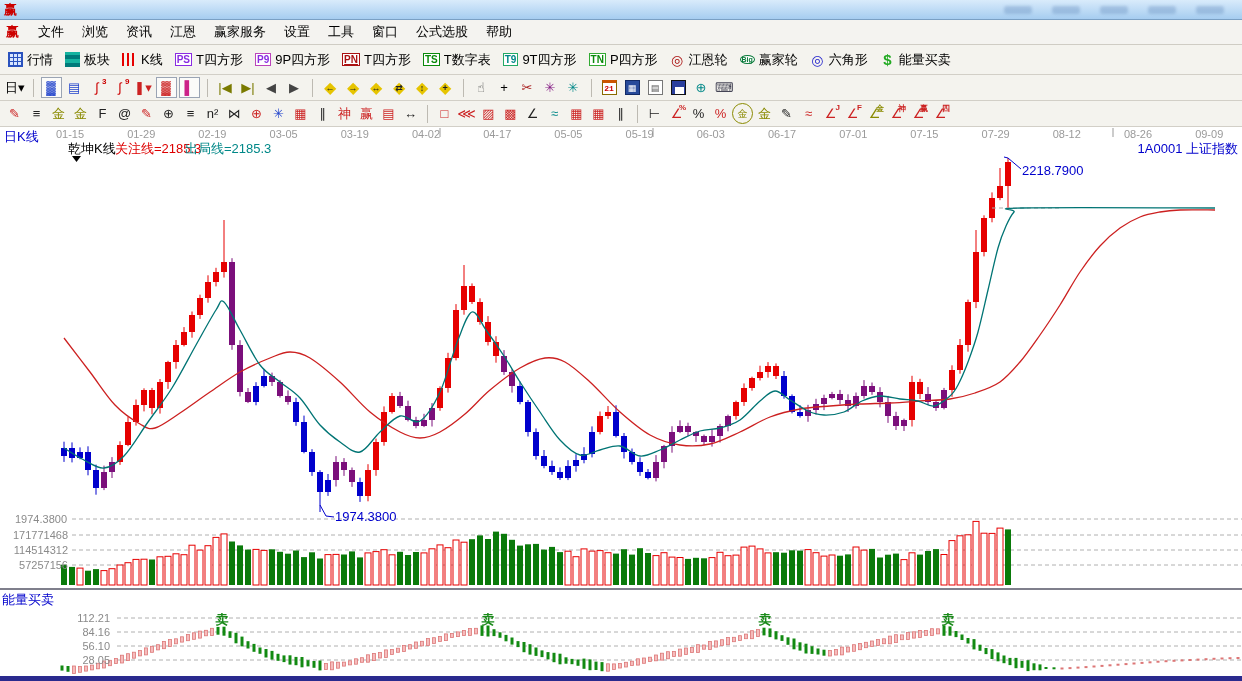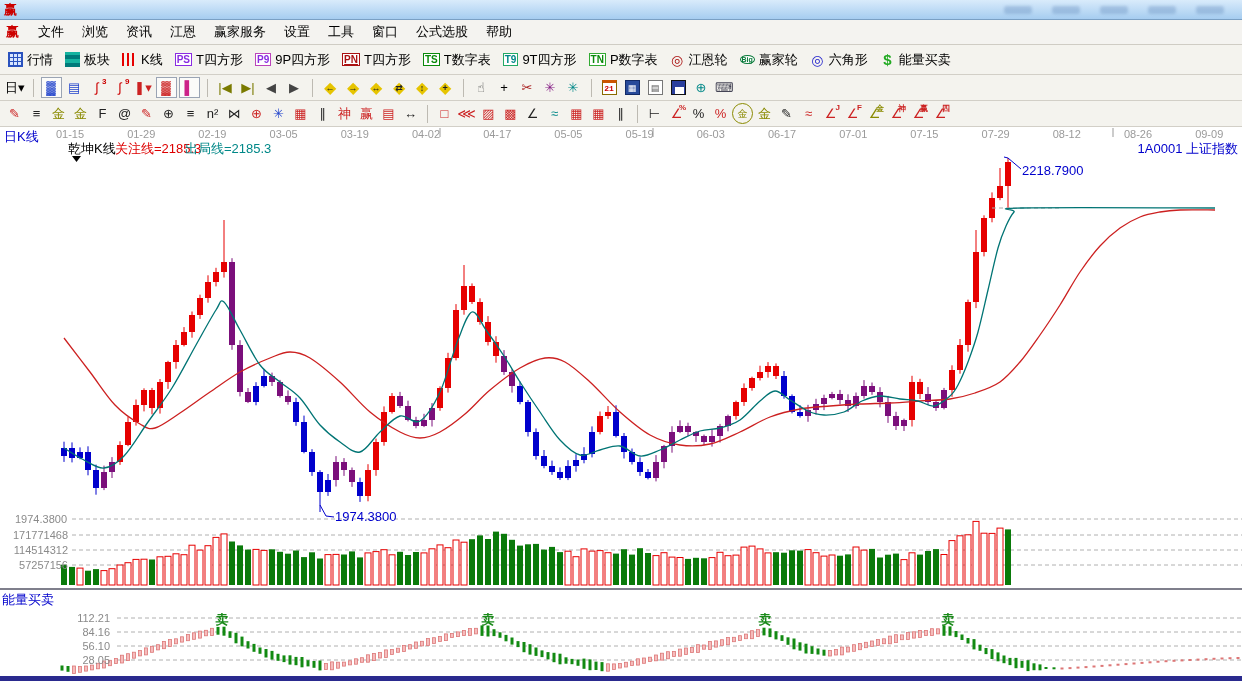--- a/index.html
+++ b/index.html
@@ -105,21 +105,21 @@
       <span class="tb-item">
         <span class="badge" style="color: rgb(10, 138, 10); border-color: rgb(10, 138, 10);">TS</span>
         <span>T数字表</span>
       </span>
       <span class="tb-item">
         <span class="badge" style="color: rgb(0, 136, 136); border-color: rgb(34, 170, 102);">T9</span>
         <span>9T四方形</span>
       </span>
       <span class="tb-item">
         <span class="badge" style="color: rgb(10, 138, 10); border-color: rgb(51, 170, 51);">TN</span>
-        <span>P数字表</span>
+        <span>P四方形</span>
       </span>
       <span class="tb-item">
         <span class="ic" style="color: rgb(170, 17, 17); font-size: 14px; font-weight: bold;">◎</span>
         <span>江恩轮</span>
       </span>
       <span class="tb-item">
         <span class="badge" style="color: rgb(10, 122, 58); border-color: rgb(10, 122, 58); border-radius: 50%; font-size: 7px;">Big</span>
         <span>赢家轮</span>
       </span>
       <span class="tb-item">

